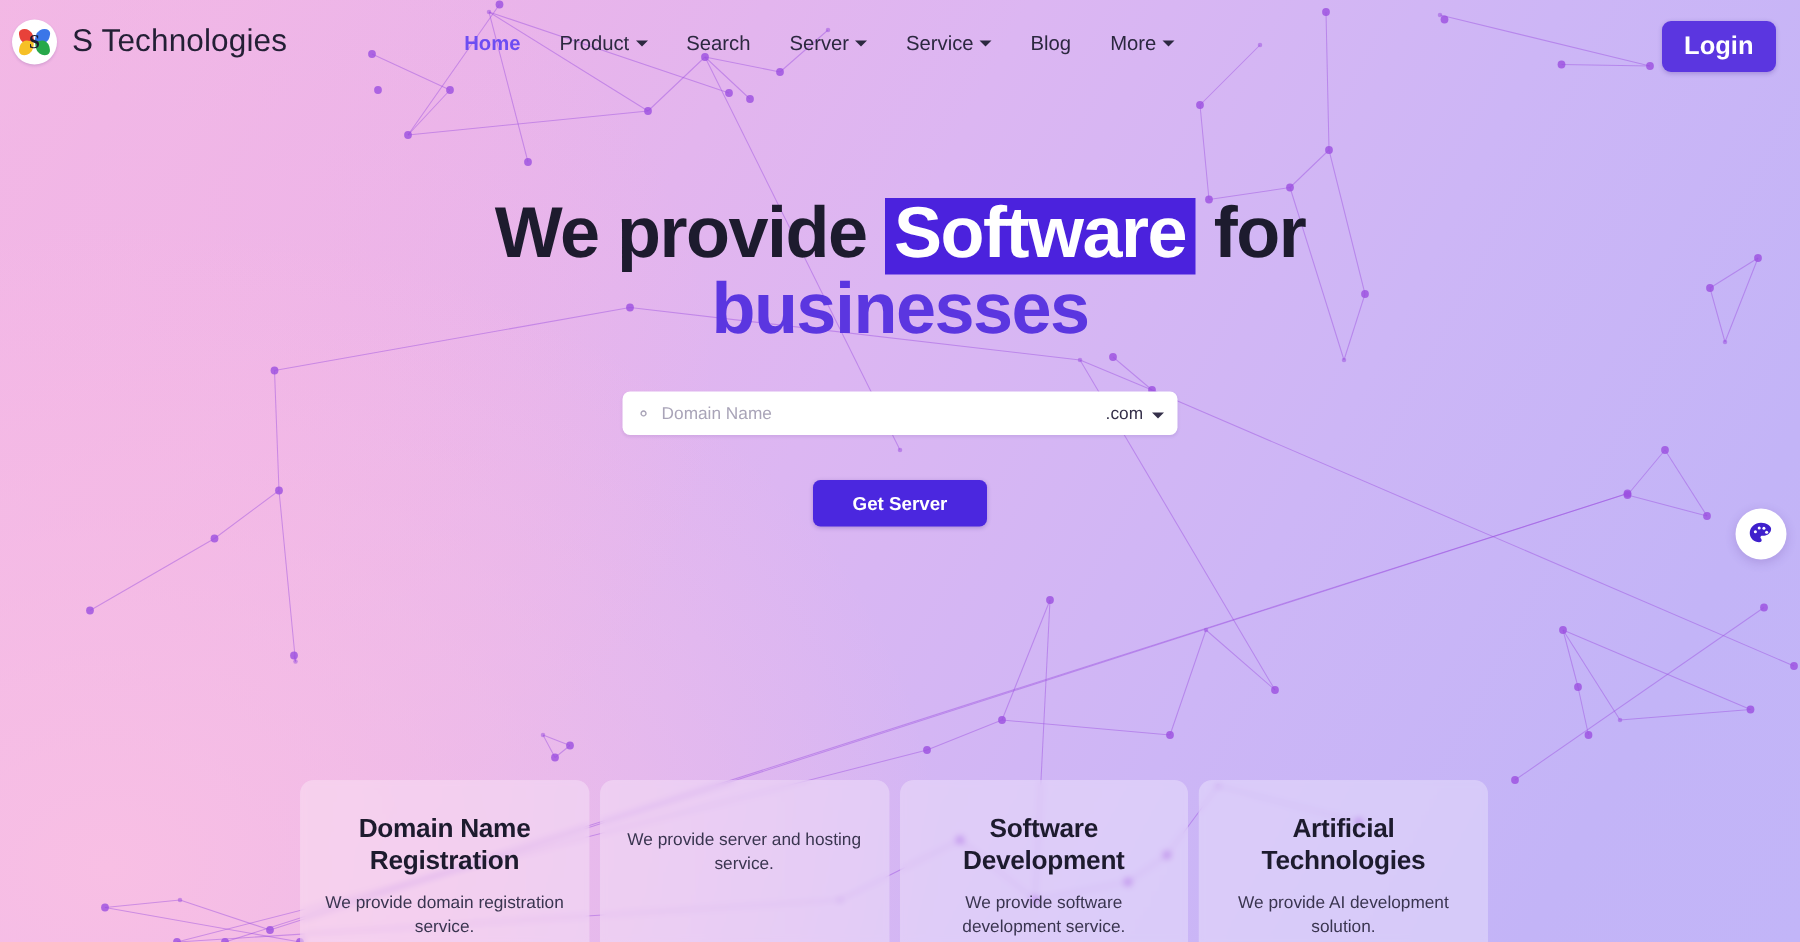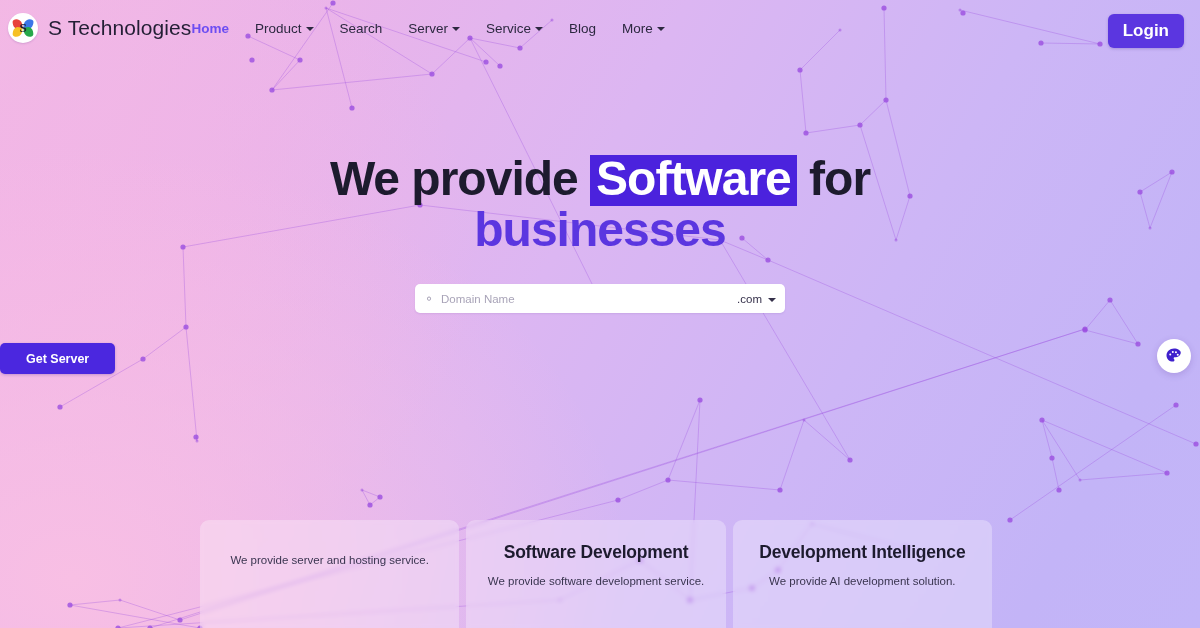--- a/index.html
+++ b/index.html
@@ -34,40 +34,40 @@
   .lg-r { width: 9px; height: 10px; background: #e8413a; border-radius: 3px 6px 2px 5px; top: 6px; left: 5px; transform: rotate(-12deg); }
   .lg-y { width: 9px; height: 10px; background: #f6c026; border-radius: 5px 2px 6px 3px; top: 14px; left: 5px; transform: rotate(10deg); }
   .lg-b { width: 9px; height: 10px; background: #3b76e8; border-radius: 6px 3px 5px 2px; top: 6px; left: 16px; transform: rotate(14deg); }
   .lg-g { width: 9px; height: 10px; background: #27a84a; border-radius: 2px 5px 3px 6px; top: 14px; left: 16px; transform: rotate(-10deg); }
   .lg-s {
     position: absolute; inset: 0; display: flex; align-items: center; justify-content: center;
     font-size: 13px; font-weight: 700; color: #1d1b2e; font-family: "Liberation Serif", serif;
   }
   .brand-name { font-size: 21px; font-weight: 400; color: #231f35; letter-spacing: .1px; }
 
-  .nav { display: flex; gap: 26px; }
+  .nav { display: flex; gap: 26px; margin-left: 118px; }
   .nav-item {
     display: flex; align-items: center; gap: 4px;
     font-size: 13.5px; color: #2c2840; white-space: nowrap; cursor: pointer;
   }
   .nav-item.active { color: #6d4df2; font-weight: 600; }
   .caret {
     width: 0; height: 0; border-left: 4px solid transparent; border-right: 4px solid transparent;
     border-top: 4.5px solid #2c2840; margin-top: 2px;
   }
   .login-btn {
     position: absolute; right: 16px; top: 14px;
     background: #5b36e0; color: #fff; border: none; border-radius: 6px;
     padding: 7px 15px; font-size: 17px; font-weight: 600; cursor: pointer;
     font-family: "Liberation Sans", sans-serif;
     box-shadow: 0 1px 3px rgba(60,30,140,.25);
   }
 
   
-  .hero { position: absolute; top: 155px; left: 0; right: 0; z-index: 10; text-align: center; }
+  .hero { position: absolute; top: 132px; left: 0; right: 0; z-index: 10; text-align: center; }
   .hero h1 {
     font-size: 48px; line-height: 1.0; font-weight: 700; color: #1d1b2e;
     letter-spacing: -1px;
   }
   .hl {
     background: #4b22dd; color: #ffffff; padding: 0 6px 3px 6px; display: inline-block;
     line-height: 1.0;
   }
   .accent { color: #5b36e0; }
   .hero p {
@@ -88,21 +88,21 @@
   }
   .domain-input::placeholder { color: #a9a4b8; }
   .tld { display: flex; align-items: center; gap: 6px; font-size: 11.5px; color: #35304a; cursor: pointer; margin-left: 23px; }
   .tld .caret { border-top-color: #35304a; }
   .search-btn {
     width: 100%; margin-top: 8px; height: 32px; border: none; border-radius: 5px;
     background: #4b27df; color: #fff; font-size: 12.5px; font-weight: 600; cursor: pointer;
     font-family: "Liberation Sans", sans-serif;
     box-shadow: 0 1px 3px rgba(50,25,130,.25);
   }
-  .cta-row { display: flex; justify-content: flex-start; gap: 16px; margin-top: 30px; }
+  .cta-row { display: flex; justify-content: center; gap: 16px; margin-top: 30px; }
   .cta {
     border: none; border-radius: 5px; font-size: 12.5px; font-weight: 600; cursor: pointer;
     padding: 0 26px; height: 31px; font-family: "Liberation Sans", sans-serif;
   }
   .cta-primary { background: #4b27df; color: #fff; box-shadow: 0 1px 3px rgba(50,25,130,.25); }
   .cta-secondary { background: #fff; color: #2a2640; font-weight: 500; box-shadow: 0 1px 3px rgba(70,40,130,.14); }
 
   
   .cards {
     position: absolute; left: 200px; bottom: 0; width: 792px;
@@ -333,28 +333,32 @@
       </div>
     </div>
 
     <div class="cta-row">
       <button class="cta cta-primary">Get Server</button>
     </div>
   </section>
 
   <div class="cards">
     <div class="card">
+      <h3>Domain Name Registration</h3>
+      <p>We provide domain registration service.</p>
+    </div>
+    <div class="card">
       <p>We provide server and hosting service.</p>
     </div>
     <div class="card">
       <h3>Software Development</h3>
       <p>We provide software development service.</p>
     </div>
     <div class="card">
-      <h3>Development Intelligence</h3>
+      <h3>Artificial Technologies</h3>
       <p>We provide AI development solution.</p>
     </div>
   </div>
 
   <div class="fab">
     <svg width="18" height="18" viewBox="0 0 24 24">
       <path d="M12 2C6.5 2 2 6.1 2 11.2c0 5 4.1 8.1 8.3 8.1 1.5 0 2.3-.8 2.3-1.8 0-.6-.3-1-.6-1.4-.3-.4-.5-.7-.5-1.2 0-.8.7-1.4 1.6-1.4h1.6c3.5 0 6.3-2.7 6.3-6.1C21 4.9 17.1 2 12 2z" fill="#3f20cc"></path>
       <circle cx="7" cy="10" r="1.35" fill="#ffffff"></circle>
       <circle cx="10.4" cy="6.6" r="1.35" fill="#ffffff"></circle>
       <circle cx="14.6" cy="6.9" r="1.35" fill="#ffffff"></circle>

